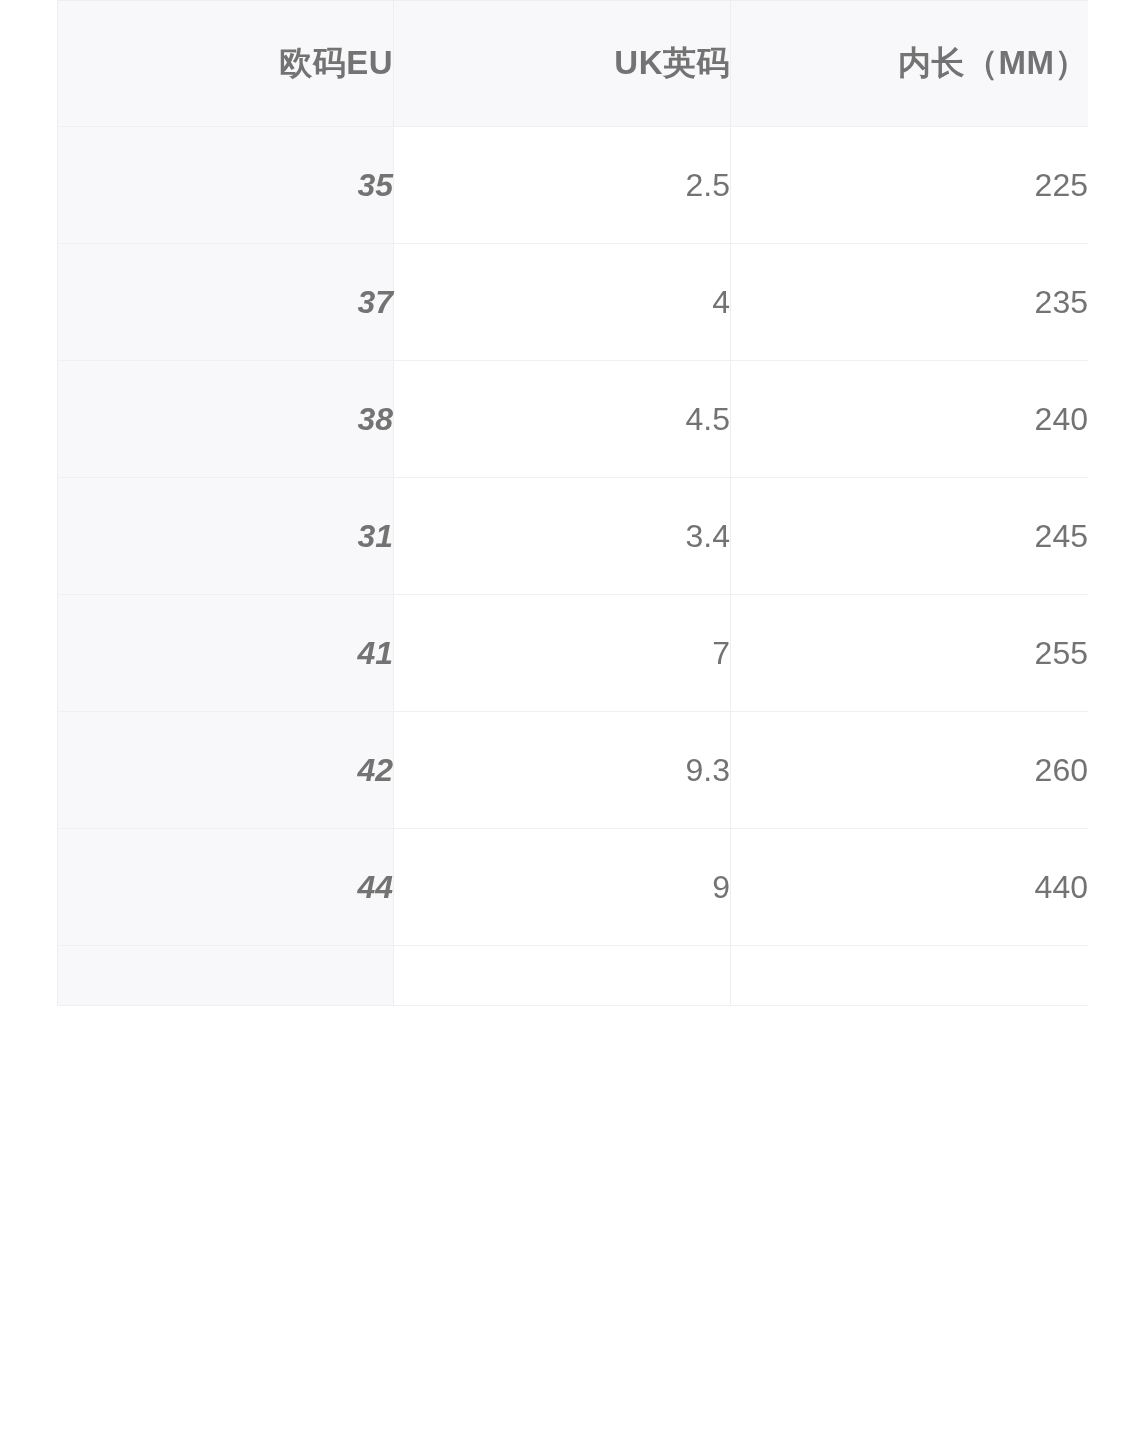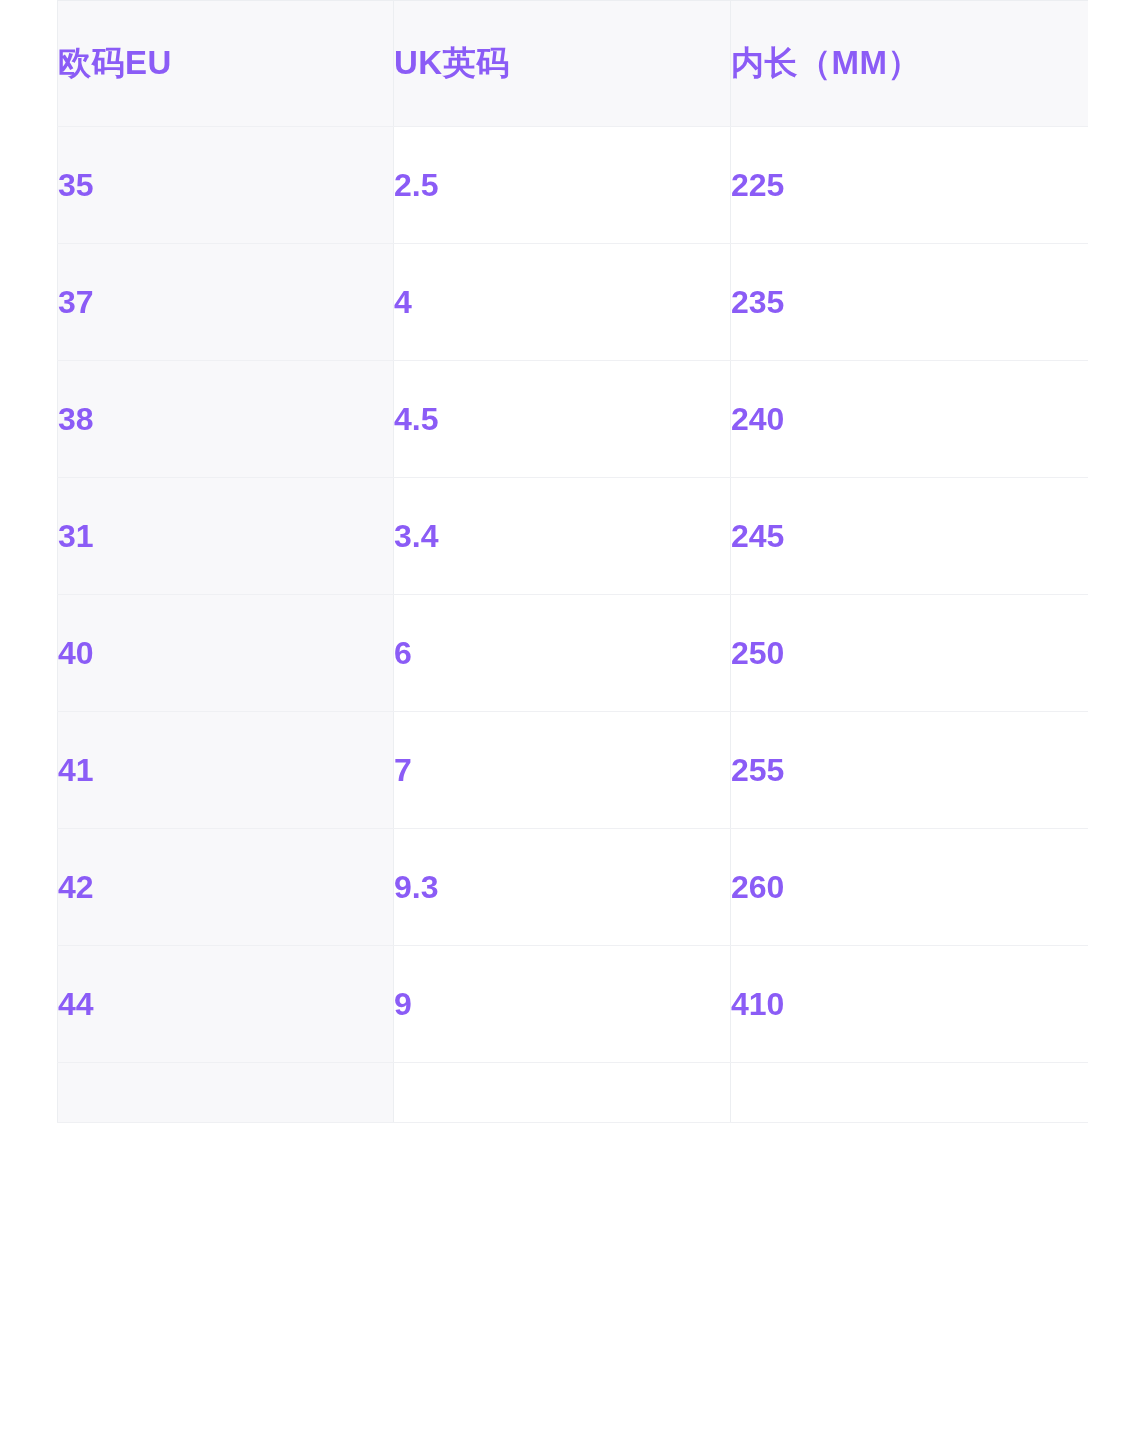--- a/index.html
+++ b/index.html
@@ -40,23 +40,23 @@
   }
 
   table.size-table col.col-eu { width: 336px; }
   table.size-table col.col-uk { width: 337px; }
   table.size-table col.col-mm { width: 358px; }
 
   table.size-table th,
   table.size-table td {
     border-right: 1px solid #eceef1;
     border-bottom: 1px solid #eff0f3;
-    text-align: left;
+    text-align: right;
     vertical-align: middle;
-    color: #8b5cf6;
+    color: #737373;
     padding: 0;
     box-sizing: border-box;
   }
 
   table.size-table th:first-child,
   table.size-table td:first-child {
     border-left: 1px solid #eceef1;
   }
 
   
@@ -67,27 +67,28 @@
     font-weight: 700;
     letter-spacing: 0.5px;
     border-top: 1px solid #eceef1;
   }
 
   
   table.size-table tbody td {
     height: 117px;
     background: #ffffff;
     font-size: 32px;
-    font-weight: 700;
+    font-weight: 400;
   }
 
   
   table.size-table tbody td.cell-eu {
     background: #f8f8fa;
     font-weight: 700;
+    font-style: italic;
   }
 
   
   table.size-table tbody tr.row-partial td {
     height: 60px;
   }
 </style>
 </head>
 <body>
 
@@ -121,38 +122,33 @@
           <td class="cell-eu">38</td>
           <td class="cell-uk">4.5</td>
           <td class="cell-mm">240</td>
         </tr>
         <tr>
           <td class="cell-eu">31</td>
           <td class="cell-uk">3.4</td>
           <td class="cell-mm">245</td>
         </tr>
         <tr>
-          <td class="cell-eu">40</td>
-          <td class="cell-uk">6</td>
-          <td class="cell-mm">250</td>
-        </tr>
-        <tr>
           <td class="cell-eu">41</td>
           <td class="cell-uk">7</td>
           <td class="cell-mm">255</td>
         </tr>
         <tr>
           <td class="cell-eu">42</td>
           <td class="cell-uk">9.3</td>
           <td class="cell-mm">260</td>
         </tr>
         <tr>
           <td class="cell-eu">44</td>
           <td class="cell-uk">9</td>
-          <td class="cell-mm">410</td>
+          <td class="cell-mm">440</td>
         </tr>
         <tr class="row-partial">
           <td class="cell-eu"></td>
           <td class="cell-uk"></td>
           <td class="cell-mm"></td>
         </tr>
       </tbody>
     </table>
   </div>
 </div>

